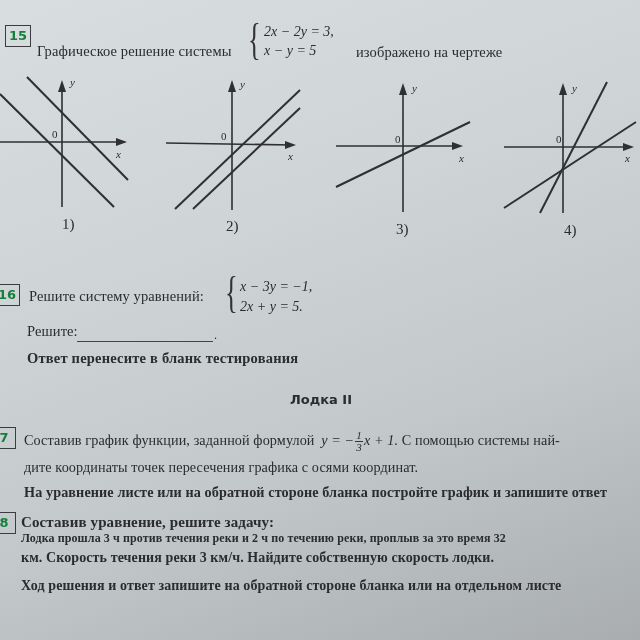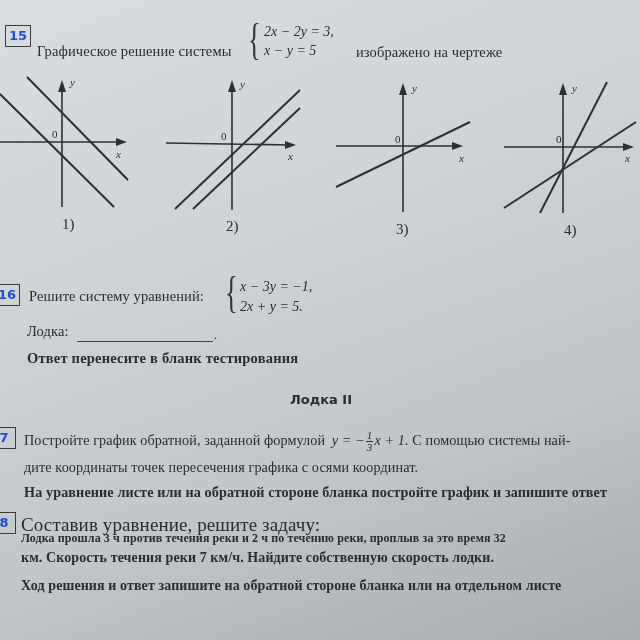--- a/index.html
+++ b/index.html
@@ -6,21 +6,21 @@
   body {
     width: 640px; height: 640px; overflow: hidden; position: relative;
     background: linear-gradient(160deg, #d8dde0 0%, #cfd4d7 35%, #c3c8cb 65%, #a9adb0 100%);
     font-family: "Liberation Serif", "DejaVu Serif", serif;
     color: #2a2c2e;
   }
   .abs { position: absolute; }
   .num-box {
     position: absolute; border: 1.5px solid #3a3c3e; font-family: "DejaVu Sans", sans-serif;
     font-weight: bold; font-size: 13px; text-align: center; line-height: 20px; height: 20px;
-    color: #1d4ed8; background: transparent;
+    color: #15803d; background: transparent;
   }
   .txt { position: absolute; font-size: 15px; white-space: nowrap; letter-spacing: 0.1px; }
   .math { font-style: italic; }
   .sys { position: absolute; font-size: 14px; line-height: 19px; }
   .brace { position: absolute; font-size: 44px; line-height: 44px; font-weight: 200; color: #333; transform: scaleX(0.6); transform-origin: left; }
   .graph-label { position: absolute; font-size: 15px; }
   .answer-line { position: absolute; border-bottom: 1px solid #444; height: 0; }
   .frac { display: inline-block; vertical-align: middle; text-align: center; font-size: 11px; line-height: 11px; margin: 0 1px; }
   .frac span { display: block; }
   .frac .top { border-bottom: 1px solid #333; padding: 0 1px; }
@@ -98,33 +98,33 @@
 <div class="graph-label" style="left:396px; top:221px;">3)</div>
 <div class="graph-label" style="left:564px; top:222px;">4)</div>
 
 <div class="num-box" style="left:-6px; top:284px; width:24px;">16</div>
 <div class="txt" style="left:29px; top:288px; font-size:14.5px;">Решите систему уравнений:</div>
 <div class="brace" style="left:225px; top:271px;">{</div>
 <div class="sys math" style="left:240px; top:277px; font-size:14px; line-height:20px;">
   <div>x − 3y = −1,</div>
   <div>2x + y = 5.</div>
 </div>
-<div class="txt" style="left:27px; top:323px; font-size:14.5px;">Лодка:</div>
+<div class="txt" style="left:27px; top:323px; font-size:14.5px;">Решите:</div>
 <div class="answer-line" style="left:77px; top:341px; width:136px;"></div>
 <div class="txt" style="left:214px; top:328px; font-size:12px;">.</div>
 <div class="txt" style="left:27px; top:350px; font-size:14.5px; font-weight:bold; letter-spacing:0.2px;">Ответ перенесите в бланк тестирования</div>
 
 <div class="abs bold-head" style="left:290px; top:392px;">Лодка II</div>
 
 <div class="num-box" style="left:-8px; top:427px; width:22px;">7</div>
 <div class="txt" style="left:24px; top:430px; font-size:14.2px;">
-  <span>Постройте график обратной, заданной формулой</span>
+  <span>Составив график функции, заданной формулой</span>
   <span class="math" style="margin-left:3px;"><span>y = −</span><span class="frac"><span class="top">1</span><span>3</span></span><span>x + 1.</span></span>
   <span>С помощью системы най-</span>
 </div>
 <div class="txt" style="left:24px; top:459px; font-size:14.2px;">дите координаты точек пересечения графика с осями координат.</div>
 <div class="txt" style="left:24px; top:484px; font-size:14.2px; font-weight:bold;">На уравнение листе или на обратной стороне бланка постройте график и запишите ответ</div>
 
 <div class="num-box" style="left:-8px; top:512px; width:22px;">8</div>
-<div class="txt" style="left:21px; top:514px; font-size:19px;">Составив уравнение, решите задачу:</div>
+<div class="txt" style="left:21px; top:514px; font-size:15px;font-weight:bold;">Составив уравнение, решите задачу:</div>
 <div class="txt" style="left:21px; top:531px; font-size:12px; font-weight:bold;">Лодка прошла 3 ч против течения реки и 2 ч по течению реки, проплыв за это время 32</div>
-<div class="txt" style="left:21px; top:550px; font-size:14px; font-weight:bold;">км. Скорость течения реки 7 км/ч. Найдите собственную скорость лодки.</div>
+<div class="txt" style="left:21px; top:550px; font-size:14px; font-weight:bold;">км. Скорость течения реки 3 км/ч. Найдите собственную скорость лодки.</div>
 <div class="txt" style="left:21px; top:578px; font-size:14px; font-weight:bold;">Ход решения и ответ запишите на обратной стороне бланка или на отдельном листе</div>
 
 </body></html>

